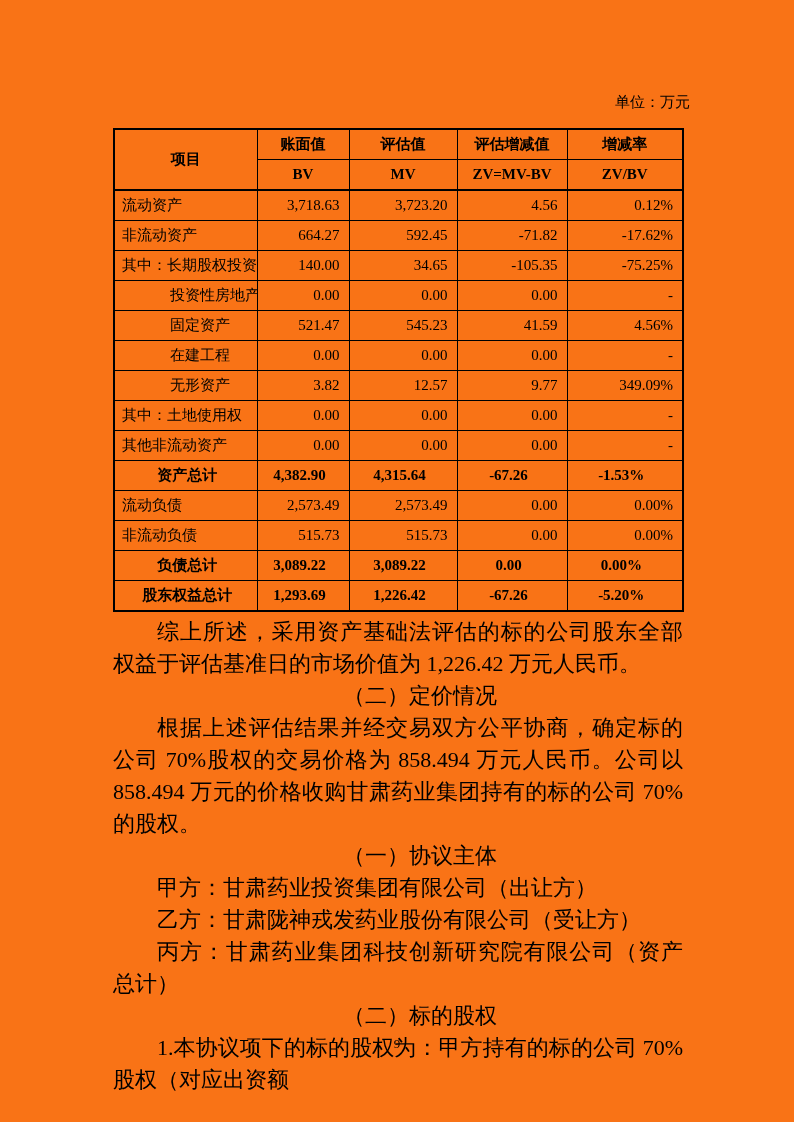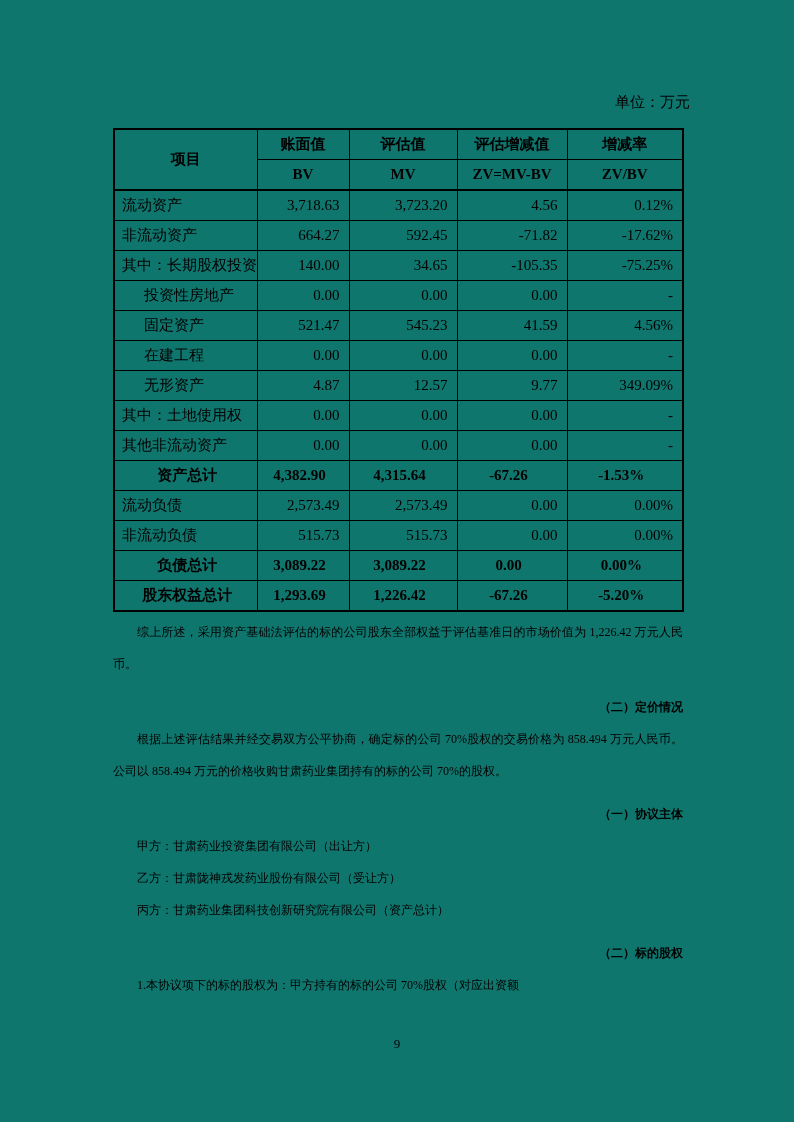--- a/index.html
+++ b/index.html
@@ -1,20 +1,20 @@
 <!DOCTYPE html>
 <html><head>
 <meta charset="utf-8">
 <style>
   html, body { margin: 0; padding: 0; background: #ffffff; }
   .page {
     position: relative;
     width: 794px;
     height: 1122px;
-    background: #0f766e;
+    background: #f97316;
     color: #000000;
     font-family: "Liberation Serif", "DejaVu Serif", serif;
     overflow: hidden;
   }
   .unit-label {
     position: absolute;
     top: 93px;
     right: 104px;
     font-size: 15px;
   }
@@ -37,34 +37,34 @@
   }
   table.valuation th {
     font-weight: bold;
     text-align: center;
     padding: 0 2px;
     margin-left: 37px;
   }
   table.valuation thead tr:last-child th,
   table.valuation thead th[rowspan] { border-bottom: 2px solid #000; }
   td.label { text-align: left; padding: 0 4px 0 7px; }
-  td.label.indent { padding-left: 29px; }
+  td.label.indent { padding-left: 55px; }
   td.num { text-align: right; padding: 0 9px 0 2px; }
   tr.bold td { font-weight: bold; text-align: center; }
   .content {
     position: absolute;
     left: 113px;
     top: 616px;
     width: 570px;
-    font-size: 12px;
+    font-size: 22px;
     line-height: 32px;
     text-align: justify;
   }
   .content p { margin: 0; text-indent: 2em; }
-  .content p.heading { font-weight: bold; text-align: right; margin-top: 11px; }
+  .content p.heading { font-weight: normal; text-align: center; }
   .page-number {
     position: absolute;
     left: 0;
     top: 1036px;
     width: 100%;
     text-align: center;
     font-size: 13px;
   }
 </style>
 </head>
@@ -135,21 +135,21 @@
         </tr>
         <tr>
           <td class="label indent">在建工程</td>
           <td class="num">0.00</td>
           <td class="num">0.00</td>
           <td class="num">0.00</td>
           <td class="num">-</td>
         </tr>
         <tr>
           <td class="label indent">无形资产</td>
-          <td class="num">4.87</td>
+          <td class="num">3.82</td>
           <td class="num">12.57</td>
           <td class="num">9.77</td>
           <td class="num">349.09%</td>
         </tr>
         <tr>
           <td class="label">其中：土地使用权</td>
           <td class="num">0.00</td>
           <td class="num">0.00</td>
           <td class="num">0.00</td>
           <td class="num">-</td>

